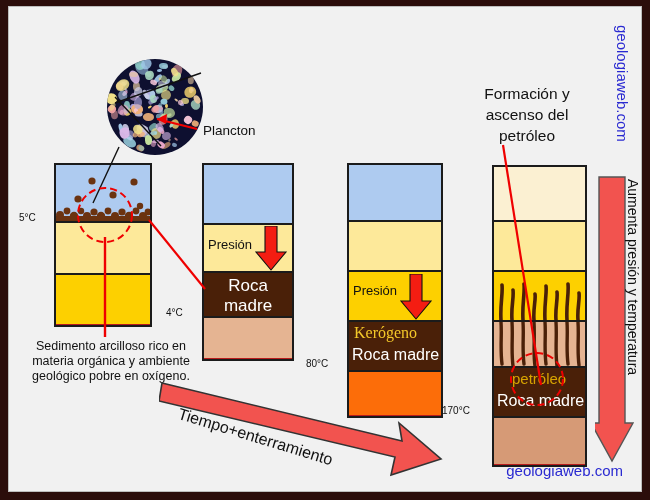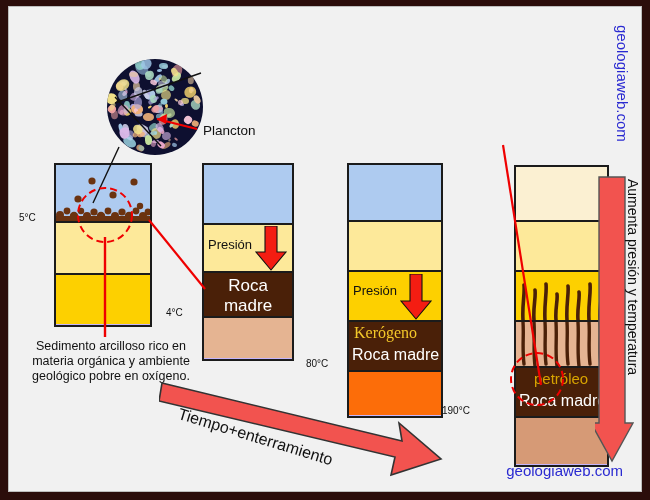--- a/index.html
+++ b/index.html
@@ -71,21 +71,21 @@
     left: 194px; top: 116px;
     font-size: 13.5px;
     color: #111;
     white-space: nowrap;
   }
 
   
   .column {
     position: absolute;
     border: 2.5px solid #1b1b1b;
-    background: #c4b5fd;
+    background: #b91c1c;
   }
   .layer {
     position: absolute;
     left: 0; right: 0;
     border-bottom: 2.5px solid #1b1b1b;
     overflow: hidden;
   }
   .layer.last { border-bottom: none; }
   .layer-text {
     position: absolute;
@@ -301,20 +301,21 @@
         <div class="pk" style="left: 58.1487px; top: 44.5964px; width: 3.01165px; height: 3.51232px; background: rgb(247, 213, 110); opacity: 0.94; transform: rotate(7deg);"></div>
         <div class="pk" style="left: 76.5398px; top: 56.7738px; width: 7.83149px; height: 7.86132px; background: rgb(245, 198, 216); opacity: 0.97; transform: rotate(-46deg);"></div>
         <div class="pk" style="left: 28.7661px; top: 52.0713px; width: 3.294px; height: 3.16966px; background: rgb(240, 178, 122); opacity: 0.98; transform: rotate(-3deg);"></div>
         <div class="pk" style="left: 22.3503px; top: 12.7875px; width: 9.10543px; height: 5.24015px; background: rgb(232, 201, 160); opacity: 0.66; transform: rotate(3deg);"></div>
         <div class="pk" style="left: 49.2554px; top: 27.9621px; width: 5.93997px; height: 7.33105px; background: rgb(168, 215, 192); opacity: 0.82; transform: rotate(67deg);"></div>
         <div class="pk" style="left: 27.2008px; top: 28.2336px; width: 8.02783px; height: 10.4641px; background: rgb(207, 207, 232); opacity: 0.74; transform: rotate(19deg);"></div>
         <div class="pk" style="left: 26.4751px; top: 66.2542px; width: 9.93176px; height: 8.60567px; background: rgb(242, 226, 138); opacity: 0.87; transform: rotate(44deg);"></div>
       </div>
     <div id="plankton-label">Plancton</div>
 
+    <div id="head-right">Formación y ascenso del petróleo</div>
 
     <div class="column" style="left:45px; top:156px; width:98px; height:164px;">
       <div class="layer c-water" style="top:0; height:58px;">
 
         <svg width="94" height="58" style="position:absolute;left:0;top:0;">
           <circle cx="36" cy="16" r="3.6" fill="#6b3310"></circle>
           <circle cx="78" cy="17" r="3.6" fill="#6b3310"></circle>
           <circle cx="22" cy="34" r="3.6" fill="#6b3310"></circle>
           <circle cx="57" cy="30" r="3.6" fill="#6b3310"></circle>
           <circle cx="84" cy="41" r="3.2" fill="#6b3310"></circle>
@@ -370,21 +371,21 @@
         </svg>
       </div>
       <div class="layer c-brown" style="top:157px; height:50px;">
         <div class="layer-text t-yellow" style="left:5px; top:2px; font-size:16px;">Kerógeno</div>
         <div class="layer-text t-white" style="left:3px; top:24px; font-size:16px;">Roca madre</div>
       </div>
       <div class="layer c-orange last" style="top:207px; height:43px;"></div>
     </div>
     <div class="temp" style="left:297px; top:351px;">80°C</div>
 
-    <div class="column" style="left:483px; top:158px; width:95px; height:302px;margin-left:22px;">
+    <div class="column" style="left:483px; top:158px; width:95px; height:302px;">
       <div class="layer c-cream" style="top:0; height:55px;"></div>
       <div class="layer c-lyel" style="top:55px; height:50px;"></div>
       <div class="layer c-gold" style="top:105px; height:50px;">
         <svg width="91" height="48" style="position:absolute;left:0;bottom:0;">
           <g stroke="#4a2008" stroke-width="3.6" fill="none" stroke-linecap="round">
             <path d="M7,48 C6,32 9,22 8,13"></path>
             <path d="M18,48 C17,34 20,26 19,18"></path>
             <path d="M29,48 C28,32 31,21 30,12"></path>
             <path d="M40,48 C39,36 42,28 41,22"></path>
             <path d="M51,48 C50,32 53,22 52,14"></path>
@@ -407,21 +408,21 @@
             <path d="M84,0 C85,16 83,28 85,43"></path>
           </g>
         </svg>
       </div>
       <div class="layer c-brown" style="top:201px; height:50px;">
         <div class="layer-text t-gold" style="left:18px; top:2px; font-size:15px;">petróleo</div>
         <div class="layer-text t-white" style="left:3px; top:24px; font-size:16px;">Roca madre</div>
       </div>
       <div class="layer c-tan2 last" style="top:251px; height:46px;"></div>
     </div>
-    <div class="temp" style="left:433px; top:398px;">190°C</div>
+    <div class="temp" style="left:433px; top:398px;">170°C</div>
 
     <div id="caption1">Sedimento arcilloso rico en materia orgánica y ambiente geológico pobre en oxígeno.</div>
 
     <svg style="position:absolute; left:586px; top:168px; width:40px; height:290px;">
       <g>
         <polygon points="4,2 30,2 30,248 38,248 17,286 -4,248 4,248" fill="#f2534f" stroke="#555" stroke-width="1.4"></polygon>
       </g>
     </svg>
     <div id="arrow-right-label">Aumenta presión y temperatura</div>
 

